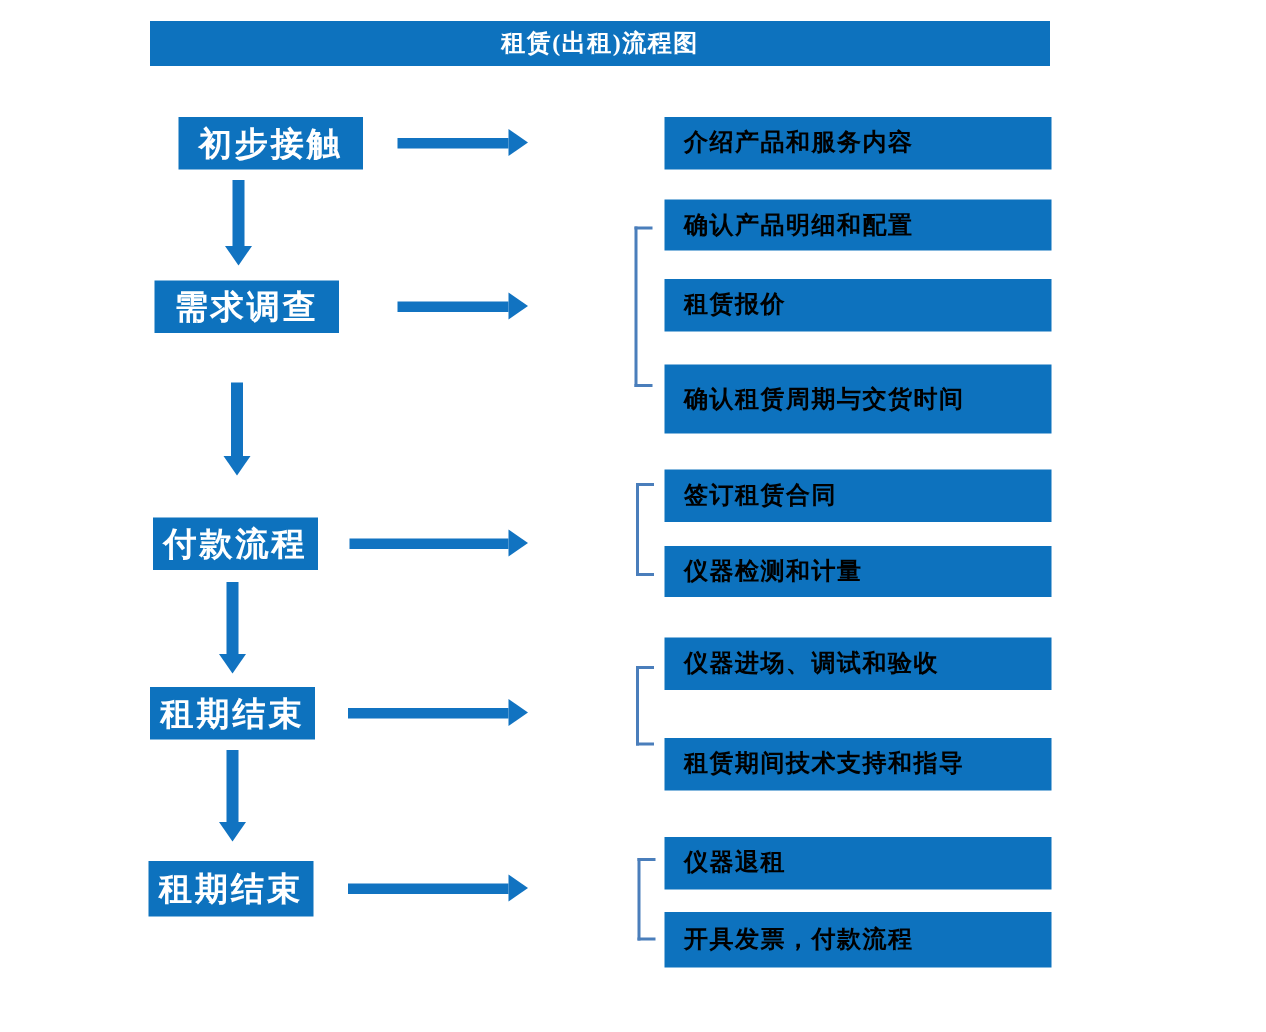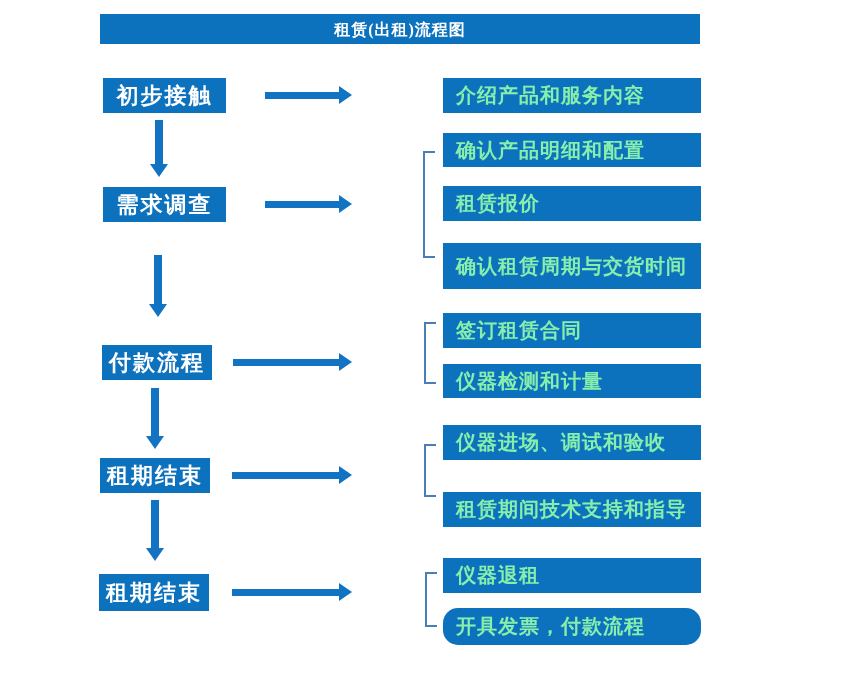--- a/index.html
+++ b/index.html
@@ -32,22 +32,22 @@
     display: flex;
     align-items: center;
     justify-content: center;
     box-sizing: border-box;
   }
   .detail {
     position: absolute;
     left: 443px;
     width: 258px;
     background: var(--box-blue);
-    color: #86efac;
-    font-size: 20px;
+    color: #000000;
+    font-size: 16px;
     letter-spacing: 1px;
     display: flex;
     align-items: center;
     padding-left: 13px;
     box-sizing: border-box;
   }
   .h-arrow {
     position: absolute;
     height: 7px;
     background: var(--arrow-blue);
@@ -86,21 +86,21 @@
     background: transparent;
   }
 </style>
 </head>
 <body>
 
 <div class="canvas">
 
   <div class="title-bar">租赁(出租)流程图</div>
 
-  <div class="stage" style="left:103px; top:78px;  width:123px; height:35px;">初步接触</div>
+  <div class="stage" style="left:119px; top:78px;  width:123px; height:35px;">初步接触</div>
   <div class="stage" style="left:103px; top:187px; width:123px; height:35px;">需求调查</div>
   <div class="stage" style="left:102px; top:345px; width:110px; height:35px;">付款流程</div>
   <div class="stage" style="left:100px; top:458px; width:110px; height:35px;">租期结束</div>
   <div class="stage" style="left:99px;  top:574px; width:110px; height:37px;">租期结束</div>
 
   <div class="v-arrow" style="left:155px; top:120px; height:44px;"></div>
   <div class="v-arrow" style="left:154px; top:255px; height:49px;"></div>
   <div class="v-arrow" style="left:151px; top:388px; height:48px;"></div>
   <div class="v-arrow" style="left:151px; top:500px; height:48px;"></div>
 
@@ -117,15 +117,15 @@
 
   <div class="detail" style="top:78px;  height:35px;">介绍产品和服务内容</div>
   <div class="detail" style="top:133px; height:34px;">确认产品明细和配置</div>
   <div class="detail" style="top:186px; height:35px;">租赁报价</div>
   <div class="detail" style="top:243px; height:46px;">确认租赁周期与交货时间</div>
   <div class="detail" style="top:313px; height:35px;">签订租赁合同</div>
   <div class="detail" style="top:364px; height:34px;">仪器检测和计量</div>
   <div class="detail" style="top:425px; height:35px;">仪器进场、调试和验收</div>
   <div class="detail" style="top:492px; height:35px;">租赁期间技术支持和指导</div>
   <div class="detail" style="top:558px; height:35px;">仪器退租</div>
-  <div class="detail" style="top:608px; height:37px;border-radius:15px;">开具发票，付款流程</div>
+  <div class="detail" style="top:608px; height:37px;">开具发票，付款流程</div>
 
 </div>
 
 </body></html>

